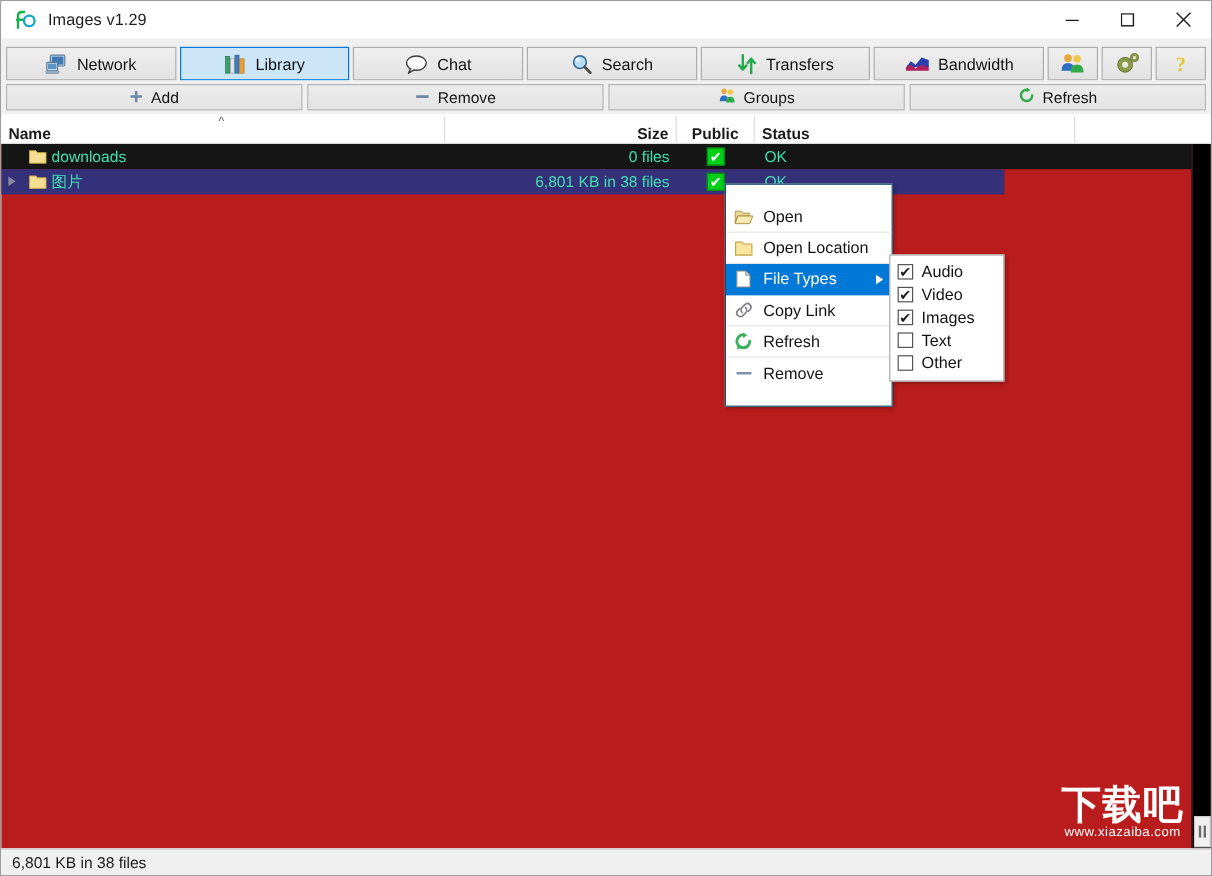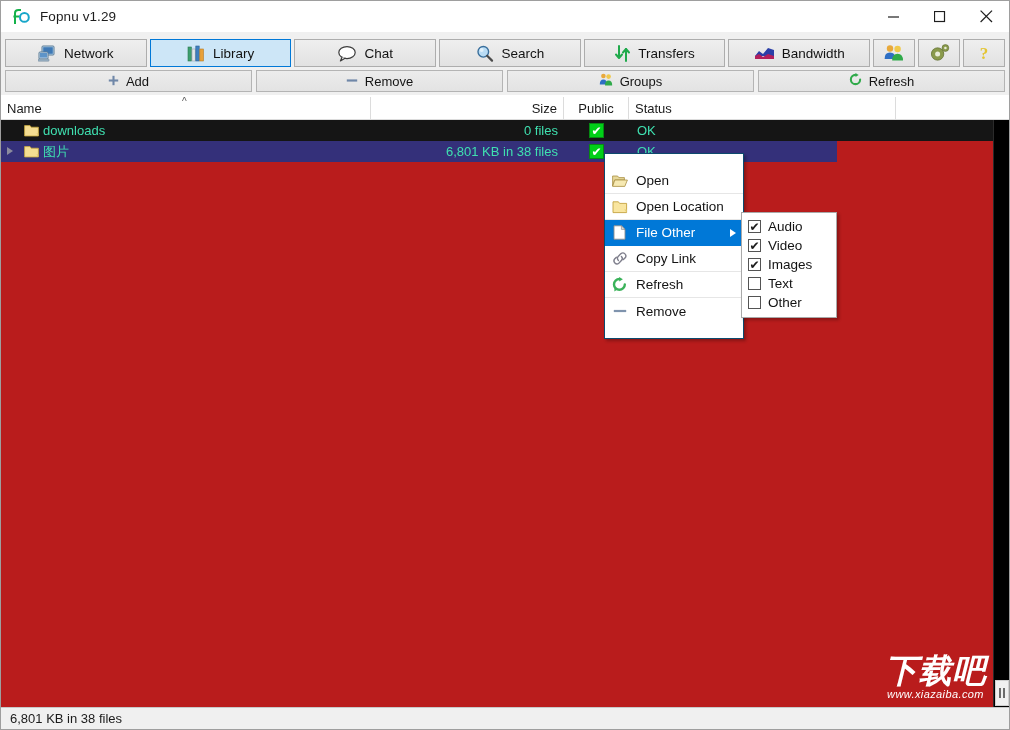--- a/index.html
+++ b/index.html
@@ -70,24 +70,25 @@
     font-size: 13px; color: #141414;
   }
 
   
   .theader {
     position: absolute; left: 0; top: 96px; width: 1008px; height: 23px;
     background: #ffffff; border-bottom: 1px solid #dcdcdc;
   }
   .th {
     position: absolute; top: 0; height: 22px;
-    display: flex; align-items: center;
+    display: flex; align-items: flex-end;
     font-size: 13px; color: #1b1b1b;
     border-right: 1px solid #dcdcdc;
     padding: 0 6px;
+    font-weight: bold;
   }
   .th.right { justify-content: flex-end; }
   .th.noborder { border-right: none; }
   .sortmark {
     position: absolute; left: 181px; top: 0px;
     font-size: 10px; color: #555; line-height: 10px;
   }
 
   
   .tbody {
@@ -186,21 +187,20 @@
     display: flex; align-items: center; justify-content: center;
     font-size: 12px; color: #1b1b1b; line-height: 1;
   }
 
   
   .watermark {
     position: absolute; right: 6px; bottom: 24px;
     width: 135px; height: 56px;
     display: flex; flex-direction: column; align-items: center; justify-content: center;
     pointer-events: none;
-    font-style: italic;
   }
   .wm-cn {
     font-family: "DejaVu Sans", sans-serif;
     font-size: 33px; font-weight: bold; color: #ffffff;
     letter-spacing: 1px; line-height: 34px;
   }
   .wm-url {
     font-size: 11px; color: #ffffff; letter-spacing: 0.4px; line-height: 13px;
   }
 </style>
@@ -211,21 +211,21 @@
 
   <div class="titlebar">
     <div class="title-left">
       <span class="logo-fo">
         <svg width="20" height="20" viewBox="0 0 20 20">
           <path d="M4 17 L4 6 Q4 3 7.5 3 L10 3" stroke="#14b24a" stroke-width="2" fill="none"></path>
           <line x1="2.4" y1="9.5" x2="8.6" y2="9.5" stroke="#14b24a" stroke-width="2"></line>
           <circle cx="13.4" cy="10.4" r="4.4" stroke="#17a6c9" stroke-width="2" fill="none"></circle>
         </svg>
       </span>
-      <span class="title-text">Fopnu v1.29</span>
+      <span class="title-text">Images v1.29</span>
     </div>
     <div class="wbtns">
       <div class="wbtn">
         <svg width="12" height="12">
             <line x1="0" y1="6" x2="11" y2="6" stroke="#1e1e1e" stroke-width="1.2"></line>
           </svg>
       </div>
       <div class="wbtn">
         <svg width="12" height="12">
             <rect x="0.5" y="0.5" width="10" height="10" stroke="#1e1e1e" stroke-width="1.2" fill="none"></rect>
@@ -474,21 +474,21 @@
       <span>Open Location</span>
     </div>
 
     <div class="mi sel">
       <span class="mic">
         <svg width="13" height="15" viewBox="0 0 13 15">
           <path d="M1 0.8 L8.4 0.8 L12 4.4 L12 14.2 L1 14.2 Z" fill="#ffffff" stroke="#8c8c8c" stroke-width="0.9"></path>
           <path d="M8.4 0.8 L8.4 4.4 L12 4.4 Z" fill="#dcdcdc" stroke="#8c8c8c" stroke-width="0.7"></path>
         </svg>
       </span>
-      <span>File Other</span>
+      <span>File Types</span>
       <span class="arrowr"></span>
     </div>
 
     <div class="mi">
       <span class="mic">
         <svg width="16" height="15" viewBox="0 0 16 15">
           <path d="M6.4 9.4 A3 3 0 0 1 6.4 5.2 L9 2.6 A3 3 0 0 1 13.2 6.8 L11.4 8.6" stroke="#7f7f8c" stroke-width="1.4" fill="none" stroke-linecap="round"></path>
           <path d="M9.4 5.4 A3 3 0 0 1 9.4 9.6 L6.8 12.2 A3 3 0 0 1 2.6 8 L4.4 6.2" stroke="#7f7f8c" stroke-width="1.4" fill="none" stroke-linecap="round"></path>
         </svg>
       </span>

